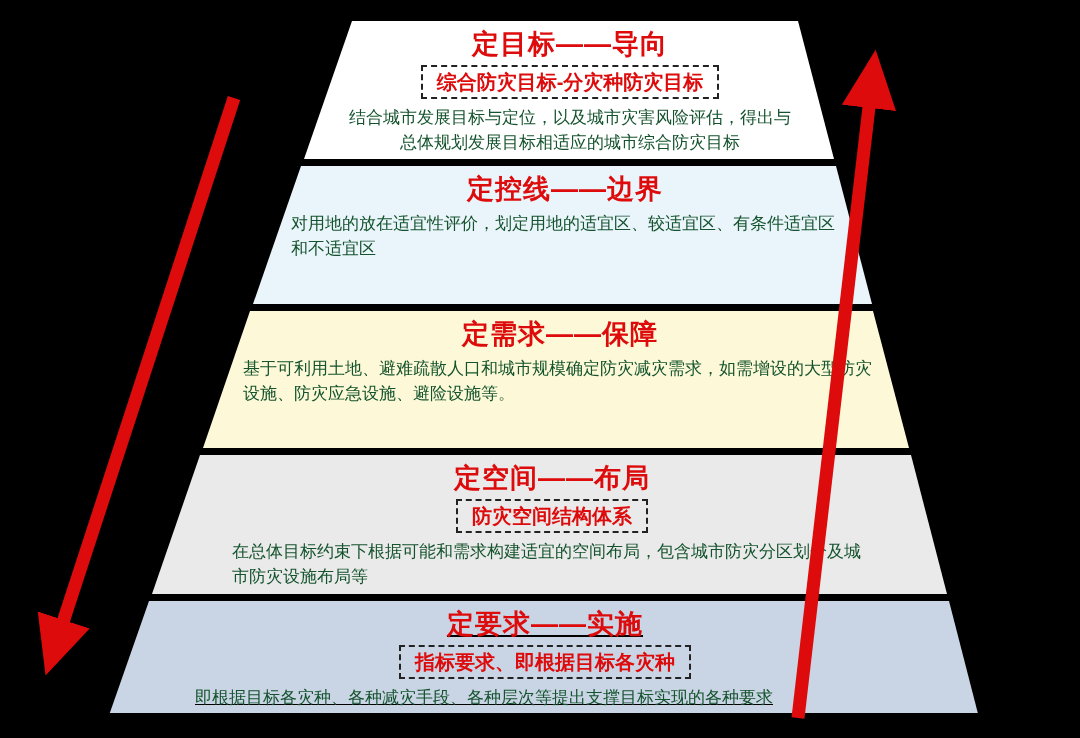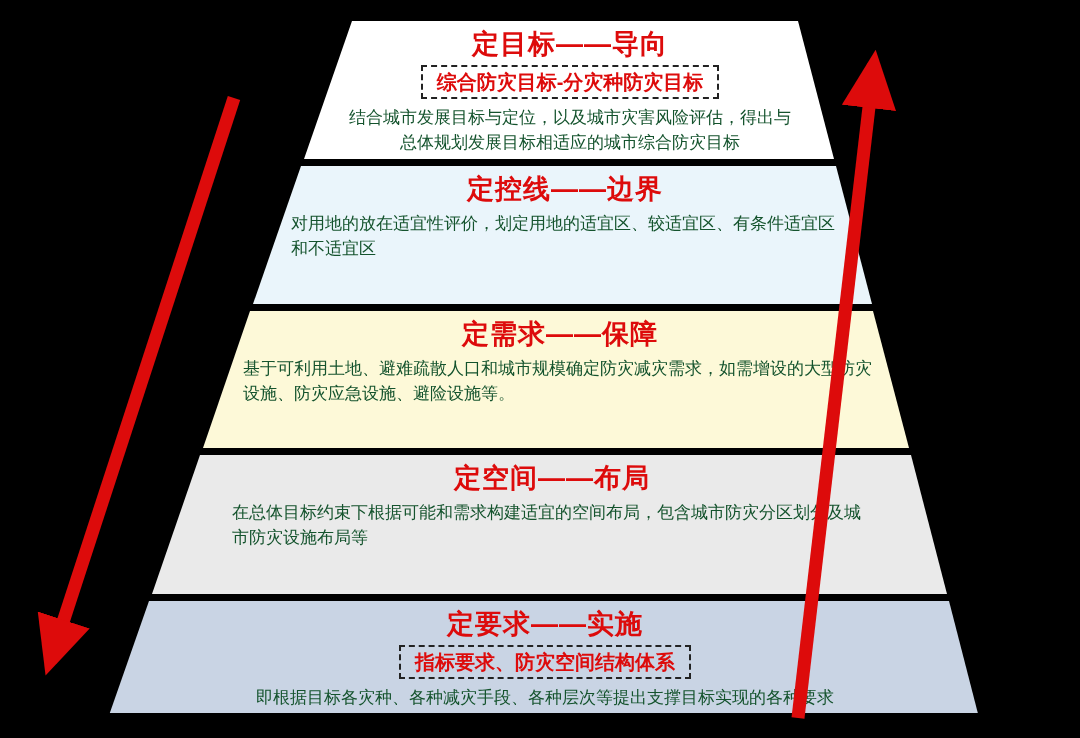--- a/index.html
+++ b/index.html
@@ -18,21 +18,21 @@
   .slice{
     position:absolute;
     left:0;
     width:1080px;
     box-sizing:border-box;
   }
   .s1{top:5px;height:138px;clip-path:polygon(352px 0,798px 0,834px 138px,304px 138px);}
   .s2{top:150px;height:138px;clip-path:polygon(301px 0,836px 0,872px 138px,253px 138px);}
   .s3{top:295px;height:170px;clip-path:polygon(250px 0,873px 0,909px 137px,203px 137px);}
   .s4{top:439px;height:175px;clip-path:polygon(200px 0,911px 0,947px 139px,152px 139px);}
-  .s5{top:585px;height:112px;clip-path:polygon(149px 0,949px 0,985px 140px,100px 140px);}
+  .s5{top:585px;height:112px;clip-path:polygon(149px 0,949px 0,985px 140px,100px 140px);text-decoration:underline;}
 
   .content{text-align:center;padding-top:7px;}
   .c1{transform:translateX(30px);}
   .c2{transform:translateX(25px);}
   .c3{transform:translateX(20px);}
   .c4{transform:translateX(12px);}
   .c5{transform:translateX(5px);}
 
   .lvl-title{
     font-size:27px;
@@ -55,21 +55,21 @@
   .lvl-body{
     margin:7px auto 0;
     font-size:17px;
     line-height:1.45;
     color:#14532d;
   }
   .b1{max-width:452px;text-align:center;}
   .b2{max-width:548px;text-align:left;}
   .b3{max-width:634px;text-align:left;}
   .b4{max-width:640px;text-align:left;}
-  .b5{max-width:700px;text-align:center;}
+  .b5{max-width:700px;text-align:left;}
 
   .arrow-layer{
     position:absolute;
     top:0;left:0;
     width:1080px;height:738px;
     pointer-events:none;
   }
 </style>
 </head>
 <body>
@@ -94,28 +94,29 @@
   <div class="slice s3" style="background: rgb(253, 249, 216);">
     <div class="content c3">
       <div class="lvl-title">定需求——保障</div>
       <div class="lvl-body b3">基于可利用土地、避难疏散人口和城市规模确定防灾减灾需求，如需增设的大型防灾设施、防灾应急设施、避险设施等。</div>
     </div>
   </div>
 
   <div class="slice s4" style="background: rgb(234, 234, 234);">
     <div class="content c4">
       <div class="lvl-title">定空间——布局</div>
+      <div class="keybox">防灾空间结构体系</div>
       <div class="lvl-body b4">在总体目标约束下根据可能和需求构建适宜的空间布局，包含城市防灾分区划分及城市防灾设施布局等</div>
     </div>
   </div>
 
   <div class="slice s5" style="background: rgb(201, 212, 228);">
     <div class="content c5">
       <div class="lvl-title">定要求——实施</div>
-      <div class="keybox">指标要求、防灾空间结构体系</div>
+      <div class="keybox">指标要求、即根据目标各灾种</div>
       <div class="lvl-body b5">即根据目标各灾种、各种减灾手段、各种层次等提出支撑目标实现的各种要求</div>
     </div>
   </div>
 
   <svg class="arrow-layer" viewBox="0 0 1080 738" xmlns="http://www.w3.org/2000/svg">
     <defs>
       <marker id="arrowhead" markerWidth="4.5" markerHeight="4.2" refX="3.4" refY="2.1" orient="auto">
         <polygon points="0 0, 4.5 2.1, 0 4.2" fill="#dd0b0b"></polygon>
       </marker>
     </defs>

